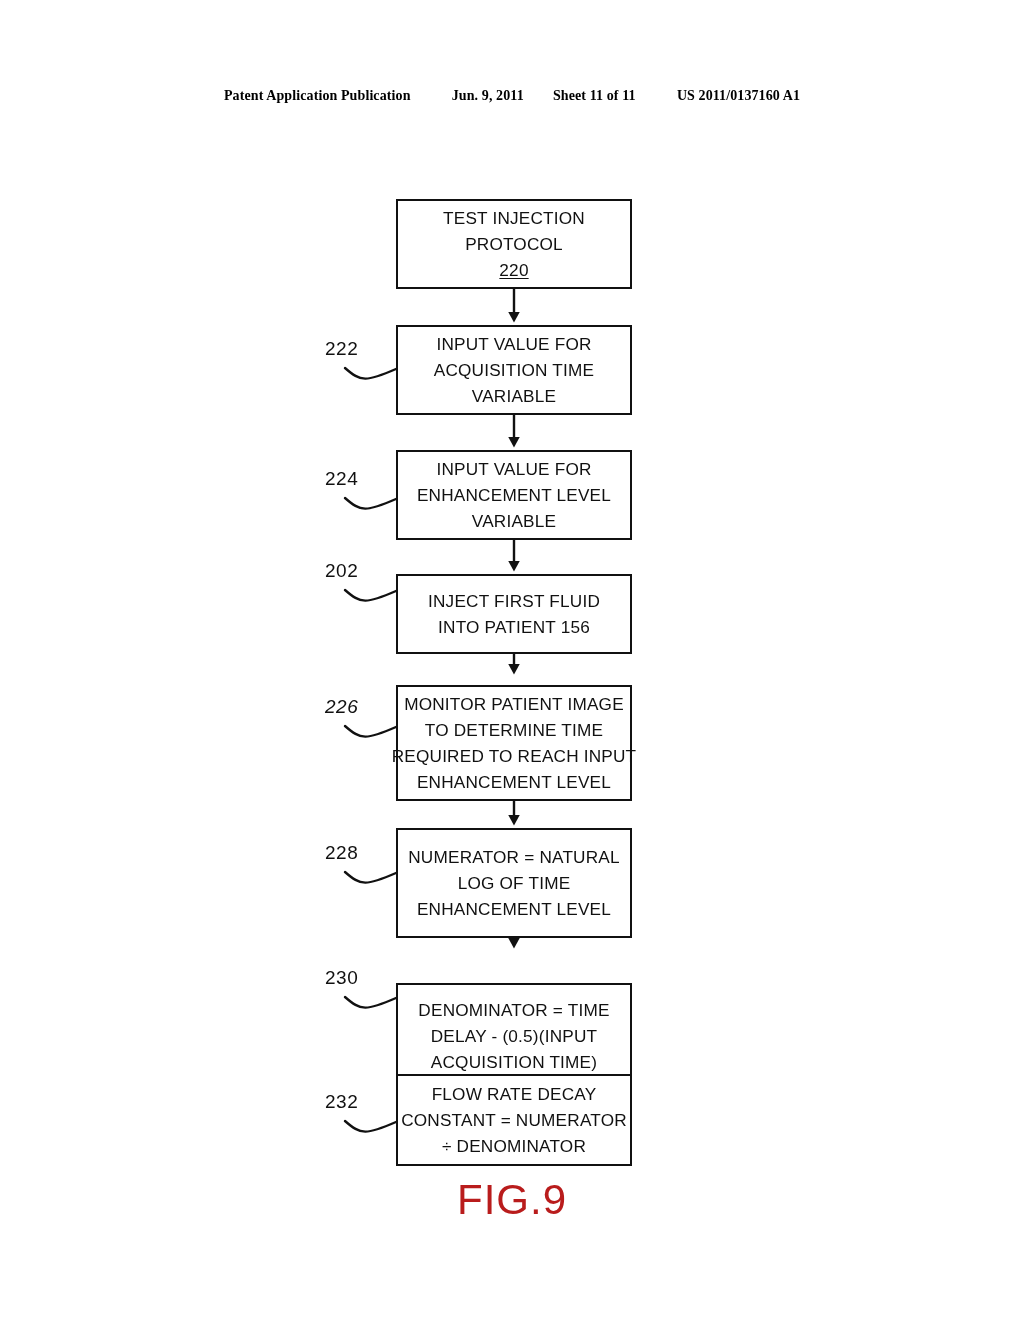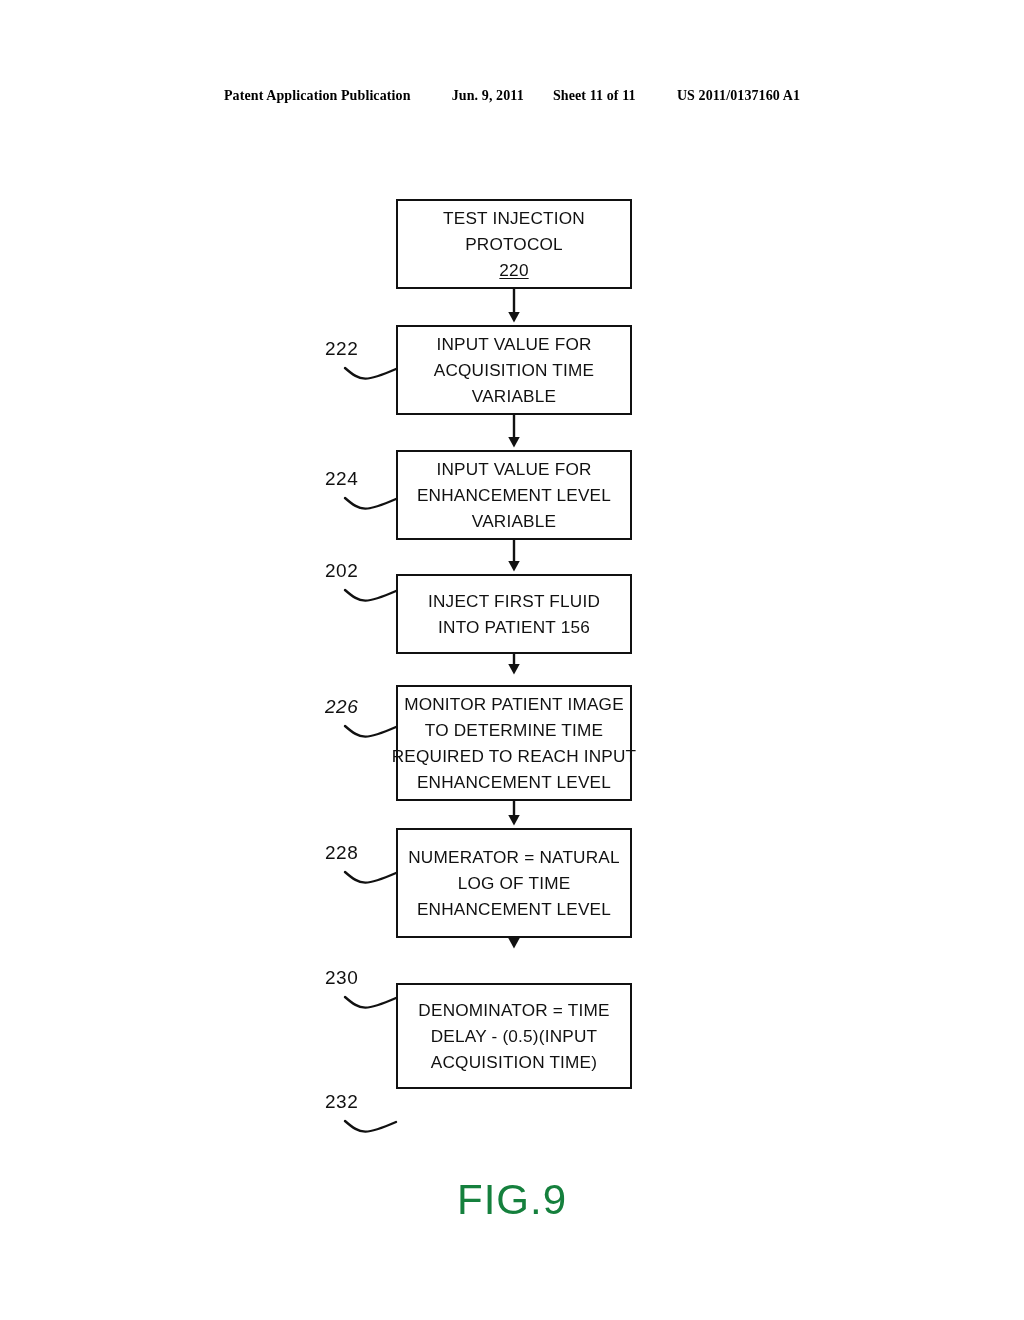--- a/index.html
+++ b/index.html
@@ -75,21 +75,21 @@
     color: #111111;
     white-space: nowrap;
   }
 
   
   .fig-caption {
     position: absolute;
     font-family: "Liberation Sans", sans-serif;
     font-size: 42px;
     letter-spacing: 1px;
-    color: #15803d;
+    color: #b91c1c;
     white-space: nowrap;
   }
 
   svg.overlay {
     position: absolute;
     left: 0;
     top: 0;
     width: 1024px;
     height: 1320px;
     pointer-events: none;
@@ -162,20 +162,25 @@
     <div class="node" style="left: 396px; top: 828px; width: 236px; height: 110px;">
       <span class="ln">NUMERATOR = NATURAL</span>
       <span class="ln">LOG OF TIME</span>
       <span class="ln">ENHANCEMENT LEVEL</span>
     </div>
     <div class="node" style="left: 396px; top: 951px; width: 236px; height: 106px; margin-top: 32px;">
       <span class="ln">DENOMINATOR = TIME</span>
       <span class="ln">DELAY - (0.5)(INPUT</span>
       <span class="ln">ACQUISITION TIME)</span>
     </div>
+    <div class="node" style="left: 396px; top: 1074px; width: 236px; height: 92px;">
+      <span class="ln">FLOW RATE DECAY</span>
+      <span class="ln">CONSTANT = NUMERATOR</span>
+      <span class="ln">÷ DENOMINATOR</span>
+    </div>
     <div class="refnum" style="left: 325px; top: 338px;">222</div>
     <div class="refnum" style="left: 325px; top: 468px;">224</div>
     <div class="refnum" style="left: 325px; top: 560px;">202</div>
     <div class="refnum" style="left: 325px; top: 696px; font-style: italic;">226</div>
     <div class="refnum" style="left: 325px; top: 842px;">228</div>
     <div class="refnum" style="left: 325px; top: 967px;">230</div>
     <div class="refnum" style="left: 325px; top: 1091px;">232</div>
   </div>
 
 <div class="fig-caption" style="left:457px; top:1176px;">FIG.9</div>

